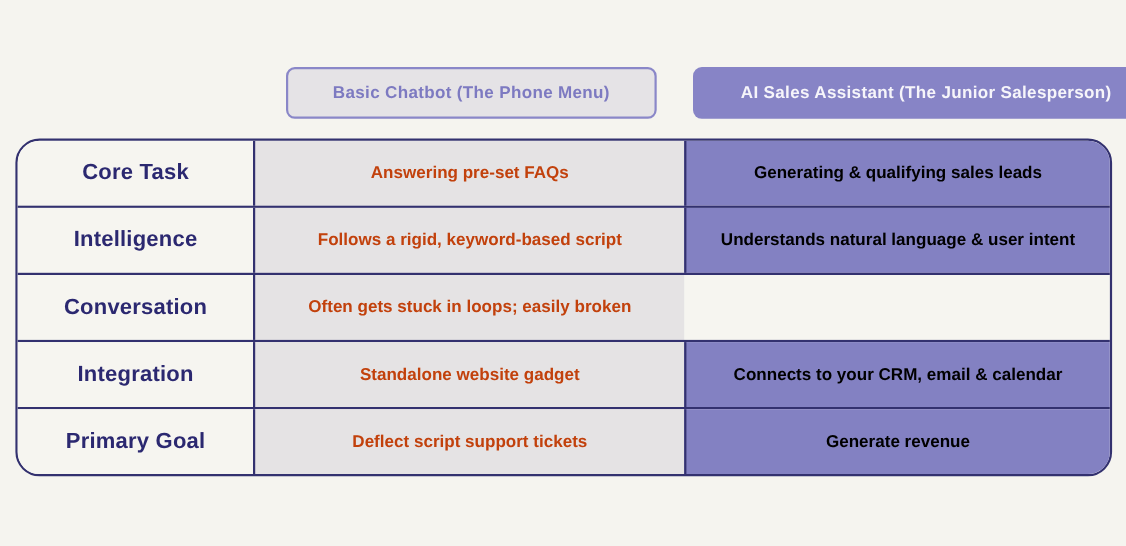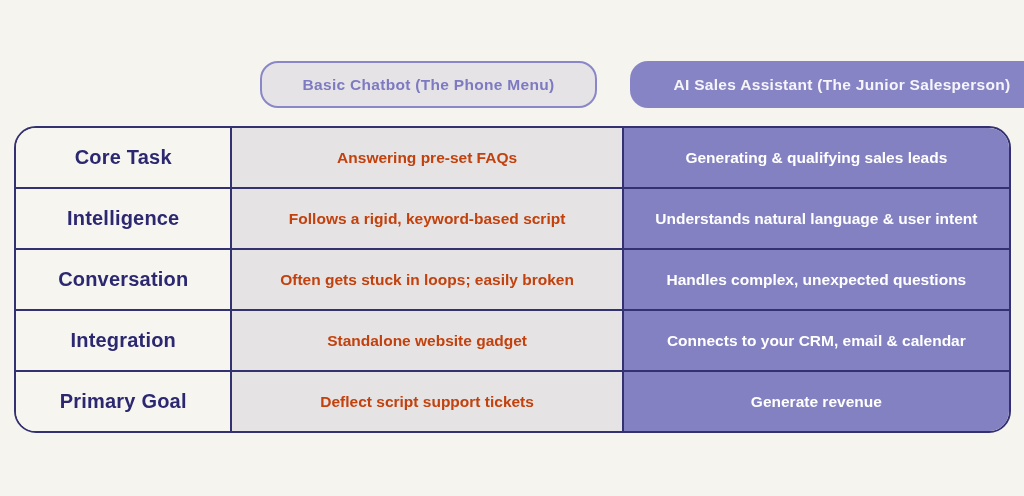--- a/index.html
+++ b/index.html
@@ -16,21 +16,21 @@
     width: 1024px;
     height: 496px;
     background: #f5f4ef;
   }
 
   
   .pill {
     position: absolute;
     top: 61px;
     height: 47px;
-    border-radius: 18px;
+    border-radius: 8px;
     display: flex;
     align-items: center;
     justify-content: center;
     font-weight: bold;
     font-size: 15.5px;
     letter-spacing: 0.3px;
   }
   .pill-basic {
     left: 260px;
     width: 337px;
@@ -84,21 +84,21 @@
     width: 39.4%;
     background: #e5e3e4;
     color: #c2410c;
     font-weight: bold;
     font-size: 15.5px;
     border-left: 2px solid #33316f;
   }
   .cell-ai {
     width: 39.0%;
     background: #8381c2;
-    color: #ffffff;
+    color: #000000;
     font-weight: bold;
     font-size: 15.5px;
     border-left: 2px solid #33316f;
   }
 </style>
 </head>
 <body>
 
 <div class="canvas">
 
@@ -120,21 +120,20 @@
 
     <div class="row">
       <div class="cell cell-label">Intelligence</div>
       <div class="cell cell-basic">Follows a rigid, keyword-based script</div>
       <div class="cell cell-ai">Understands natural language &amp; user intent</div>
     </div>
 
     <div class="row">
       <div class="cell cell-label">Conversation</div>
       <div class="cell cell-basic">Often gets stuck in loops; easily broken</div>
-      <div class="cell cell-ai">Handles complex, unexpected questions</div>
     </div>
 
     <div class="row">
       <div class="cell cell-label">Integration</div>
       <div class="cell cell-basic">Standalone website gadget</div>
       <div class="cell cell-ai">Connects to your CRM, email &amp; calendar</div>
     </div>
 
     <div class="row">
       <div class="cell cell-label">Primary Goal</div>

